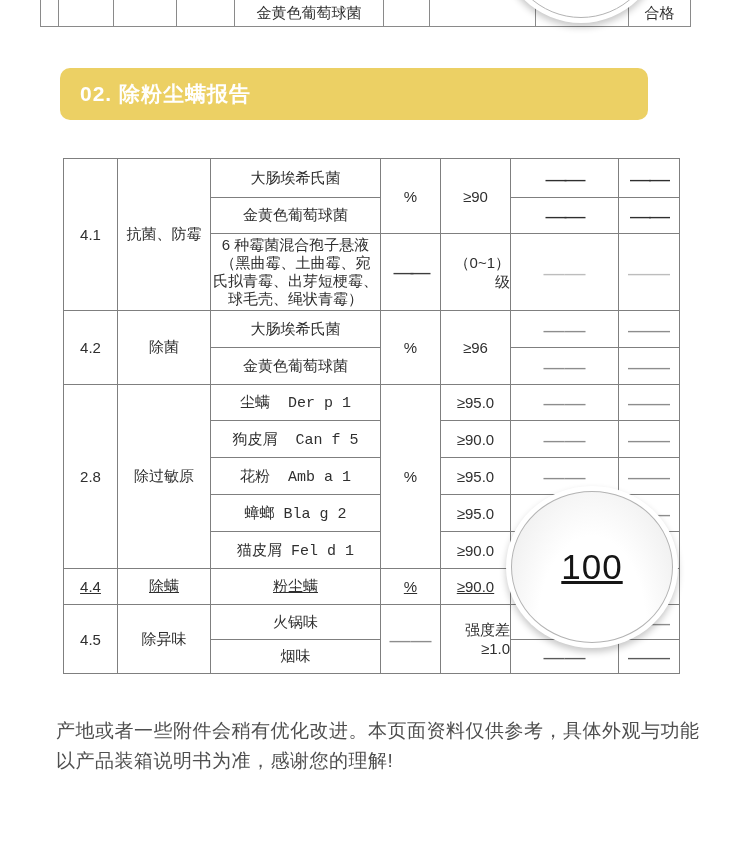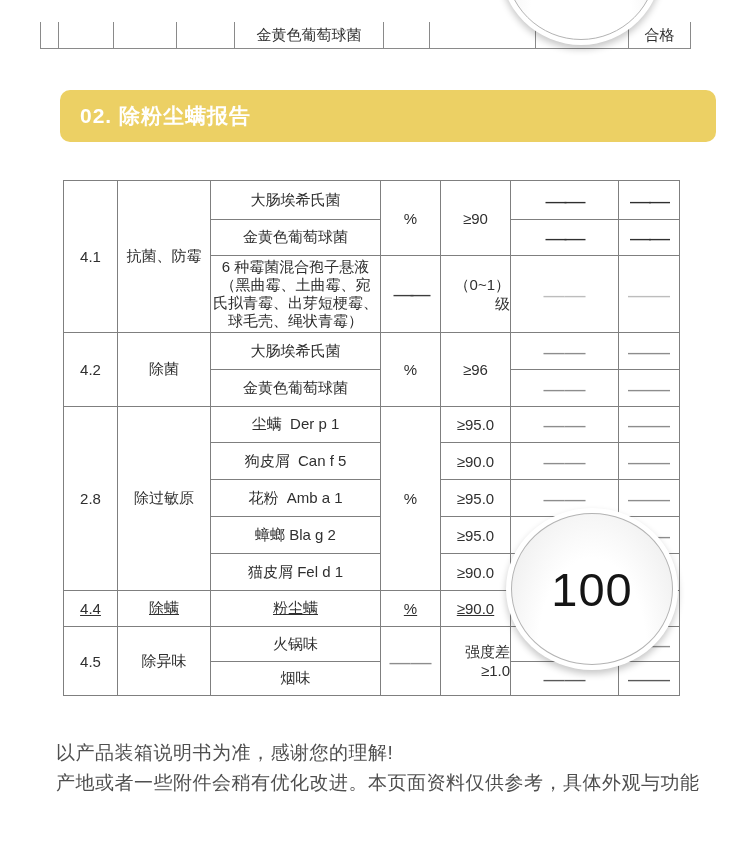--- a/index.html
+++ b/index.html
@@ -1,28 +1,28 @@
 <!DOCTYPE html>
 <html><head>
 <meta charset="utf-8">
 <style>
   html,body{margin:0;padding:0;background:#ffffff;}
   body{width:750px;height:865px;position:relative;overflow:hidden;
        font-family:"Liberation Sans","DejaVu Sans",sans-serif;color:#2f2f2f;}
-  #canvas{position:absolute;inset:0;background:#ffffff;margin-top:22px;}
+  #canvas{position:absolute;inset:0;background:#ffffff;}
 
   
   .tt-wrap{position:absolute;left:40px;top:0;}
   table.tt{border-collapse:collapse;table-layout:fixed;}
   table.tt td{border:1px solid #8a8a8a;border-top:none;height:26px;
               text-align:center;vertical-align:middle;font-size:15px;
               padding:0;color:#2f2f2f;overflow:hidden;}
 
   
-  .banner{position:absolute;left:60px;top:68px;width:656px;height:52px;
+  .banner{position:absolute;left:60px;top:68px;width:588px;height:52px;
           background:#ecd064;border-radius:10px;display:flex;align-items:center;}
   .banner .t{color:#ffffff;font-size:21px;font-weight:700;letter-spacing:1px;
              padding-left:20px;}
 
   
   .rt-wrap{position:absolute;left:63px;top:158px;}
   table.rt{border-collapse:collapse;table-layout:fixed;}
   table.rt td{border:1px solid #7f7f7f;text-align:center;vertical-align:middle;
               font-size:15px;padding:0;color:#2f2f2f;}
   table.rt tr:nth-child(1){height:39px;}
@@ -33,41 +33,41 @@
   table.rt tr:nth-child(6){height:36px;}
   table.rt tr:nth-child(7){height:37px;}
   table.rt tr:nth-child(8){height:37px;}
   table.rt tr:nth-child(9){height:37px;}
   table.rt tr:nth-child(10){height:37px;}
   table.rt tr:nth-child(11){height:36px;text-decoration:underline;}
   table.rt tr:nth-child(12){height:35px;}
   table.rt tr:nth-child(13){height:34px;}
   .multiline span{display:block;line-height:18px;white-space:nowrap;text-align:center;}
   .std2 span{display:block;line-height:19px;text-align:right;}
-  td .pre{white-space:pre;}
+  td .pre{white-space:pre;font-family:Liberation Mono, monospace;}
 
   
   .dash{line-height:1;}
   .dash span{font-size:21px;display:inline-block;}
   .dash.dark span{color:#2f2f2f;letter-spacing:-2px;}
   .dash.mid  span{color:#8d8d8d;letter-spacing:0px;}
   .dash.light span{color:#bdbdbd;letter-spacing:0px;}
   .dash.deep span{color:#5a5a5a;letter-spacing:0px;}
   .dash-solid span{font-size:20px;letter-spacing:-3px;color:#3d3d3d;}
 
   
   .circle{position:absolute;border-radius:50%;background:#ffffff;
           box-shadow:0 4px 7px rgba(0,0,0,0.22);z-index:5;}
   .circle .inner{position:absolute;inset:5px;border-radius:50%;
           border:1px solid #b3b3b3;
           background:radial-gradient(ellipse at 50% 92%, #ffffff 48%, #e9e9e9 100%);
           display:flex;align-items:center;justify-content:center;}
   .circle-top{left:500px;top:-139px;width:162px;height:162px;}
   .circle-main{left:506px;top:486px;width:172px;height:162px;}
-  .circle-main .score{font-size:47px;color:#151515;letter-spacing:1px;}
+  .circle-main .score{font-size:35px;color:#151515;letter-spacing:1px;text-decoration:underline;}
 
   
   .footer{position:absolute;left:56px;top:716px;font-size:19px;line-height:30px;
           color:#4f4f4f;letter-spacing:0.5px;}
   .footer span{display:block;white-space:nowrap;}
 </style>
 </head>
 <body>
 
 <div id="canvas">
@@ -232,17 +232,17 @@
       </table>
   </div>
 
   <div class="circle circle-main">
     <div class="inner">
       <span class="score">100</span>
     </div>
   </div>
 
   <div class="footer">
+    <span>产地或者一些附件会稍有优化改进。本页面资料仅供参考，具体外观与功能</span>
     <span>以产品装箱说明书为准，感谢您的理解!</span>
-    <span>产地或者一些附件会稍有优化改进。本页面资料仅供参考，具体外观与功能</span>
   </div>
 
 </div>
 
 </body></html>

